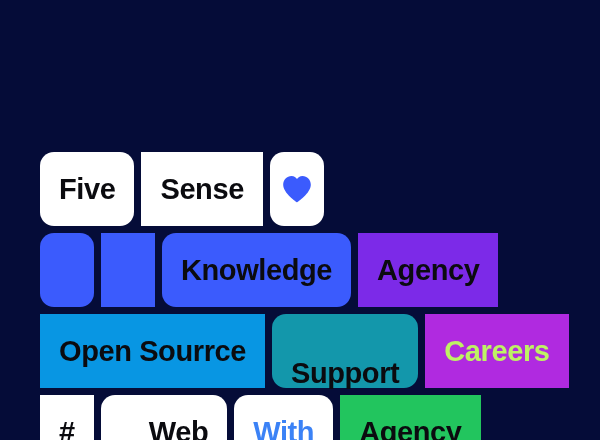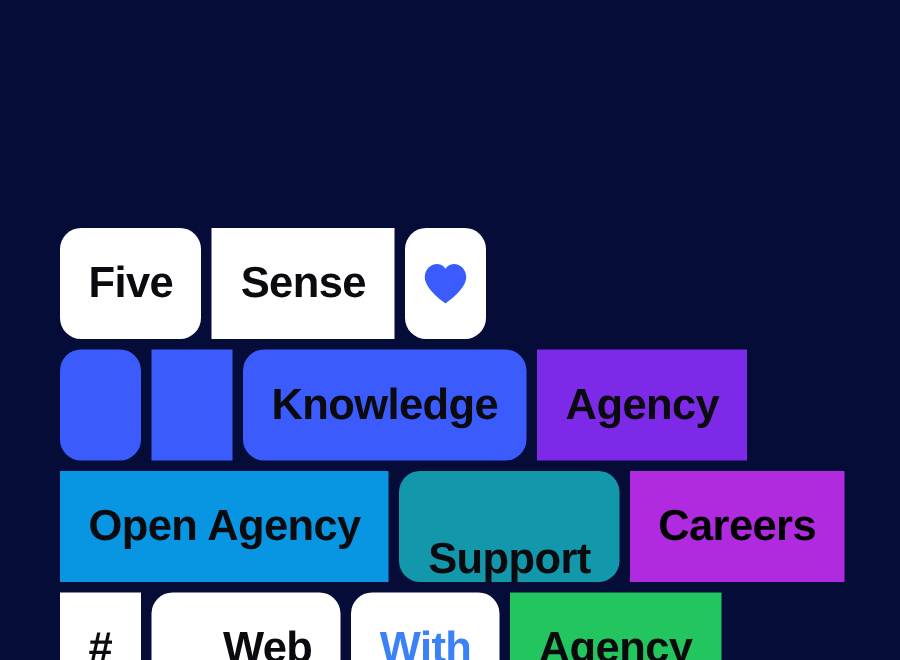--- a/index.html
+++ b/index.html
@@ -85,26 +85,26 @@
       <div class="tag r-square empty" style="background: rgb(59, 91, 253); color: rgb(11, 11, 15);"></div>
       <div class="tag r-round" style="background: rgb(59, 91, 253); color: rgb(11, 11, 15);">
         <span>Knowledge</span>
       </div>
       <div class="tag r-square" style="background: rgb(124, 42, 232); color: rgb(11, 11, 15);">
         <span>Agency</span>
       </div>
     </div>
     <div class="tag-row">
       <div class="tag r-square" style="background: rgb(8, 150, 227); color: rgb(11, 11, 15);">
-        <span>Open Agency</span>
+        <span>Open Sourrce</span>
       </div>
       <div class="tag r-round" style="background: rgb(19, 151, 171); color: rgb(11, 11, 15); align-items: flex-end;">
         <span>Support</span>
       </div>
-      <div class="tag r-square" style="background: rgb(176, 42, 224); color: #000000;">
+      <div class="tag r-square" style="background: rgb(176, 42, 224); color: #bef264;">
         <span>Careers</span>
       </div>
     </div>
     <div class="tag-row">
       <div class="tag r-square" style="background: rgb(255, 255, 255); color: rgb(11, 11, 15);">
         <span>#</span>
       </div>
       <div class="tag r-round" style="background: rgb(255, 255, 255); color: rgb(11, 11, 15); padding-left: 48px;">
         <span>Web</span>
       </div>

